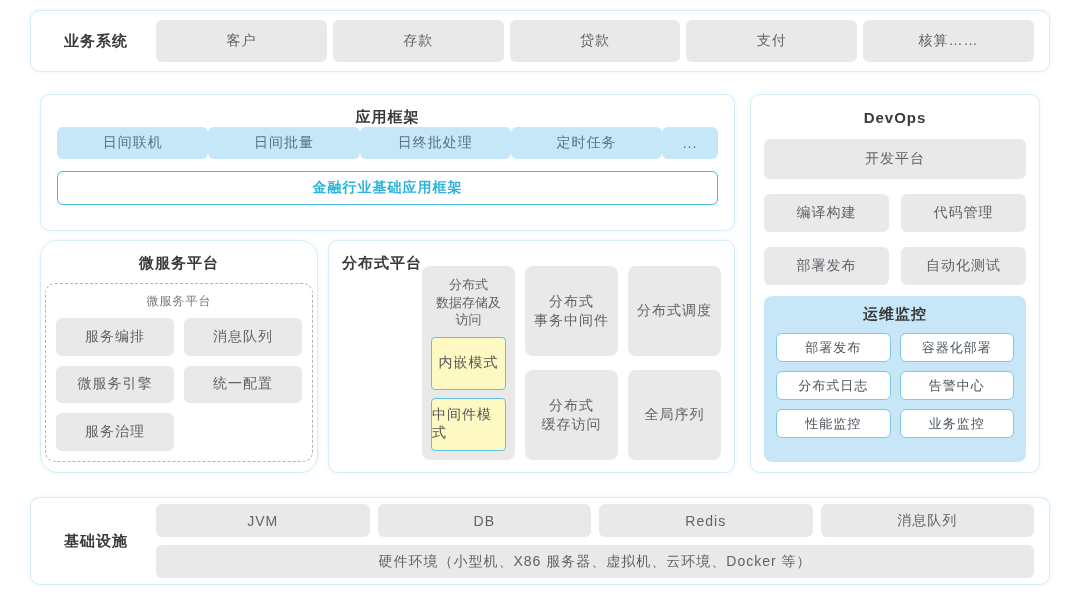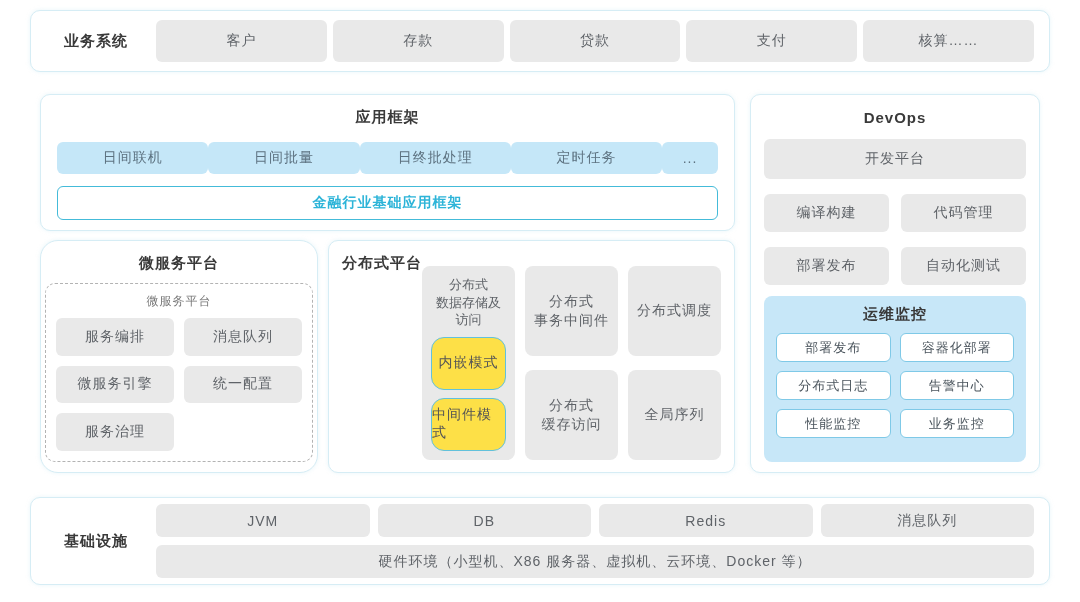--- a/index.html
+++ b/index.html
@@ -37,21 +37,21 @@
   .side-label { width:100px; flex:0 0 100px; text-align:center; }
   .topbar .row { flex:1; display:flex; gap:6px; margin-left:10px; }
   .topbar .gbox { flex:1; height:42px; }
 
   
   .middle { display:flex; gap:15px; margin:22px 10px 0; height:379px; }
   .left-col { flex:1; display:flex; flex-direction:column; gap:9px; }
 
   
   .appfw { height:137px; padding:13px 16px 16px; }
-  .appfw .row { display:flex; gap:0; margin-top:15px; }
+  .appfw .row { display:flex; gap:0; }
   .appfw .bbox { flex:1; height:32px; }
   .appfw .bbox.dots { flex:0 0 56px; }
   .base-fw {
     margin-top:12px; height:34px;
     border:1px solid #44bbd9; border-radius:6px; background:#fff;
     display:flex; align-items:center; justify-content:center;
     color:#2db4d8; font-size:14px; font-weight:600; letter-spacing:1px;font-family:Liberation Mono, monospace;
   }
 
   .bottom-row { flex:1; display:flex; gap:10px; }
@@ -65,22 +65,22 @@
   }
   .inner-title { font-size:12px; color:#777; text-align:center; letter-spacing:1px; }
   .micro-grid { flex:1; display:grid; grid-template-columns:1fr 1fr; grid-auto-rows:1fr; gap:10px; margin-top:8px; }
 
   
   .dist { flex:1; padding:13px 13px 12px; display:flex; flex-direction:row;justify-content:center; }
   .dist-grid { flex:1; display:grid; grid-template-columns:1fr 1fr 1fr; gap:10px; margin-top:12px; }
   .storage-col { background:#e9e9e9; border-radius:8px; padding:10px 9px 9px; display:flex; flex-direction:column; }
   .storage-title { font-size:13px; color:#5f6368; }
   .mode-box {
-    flex:1; margin-top:8px; background:#fde047;
-    border:1px solid #62c1dc; border-radius:13px;
+    flex:1; margin-top:8px; background:#fef9c3;
+    border:1px solid #62c1dc; border-radius:4px;
     display:flex; align-items:center; justify-content:center;
     font-size:14px; color:#555; letter-spacing:1px;
   }
   .two-stack { display:grid; grid-template-rows:1fr 1fr; gap:14px; }
   .two-stack .gbox { border-radius:8px; }
 
   
   .devops { width:290px; flex:0 0 290px; padding:14px 13px 10px; display:flex; flex-direction:column; }
   .devops .wide-box { height:40px; margin-top:13px; }
   .devops .pair { display:flex; gap:12px; margin-top:15px; }

